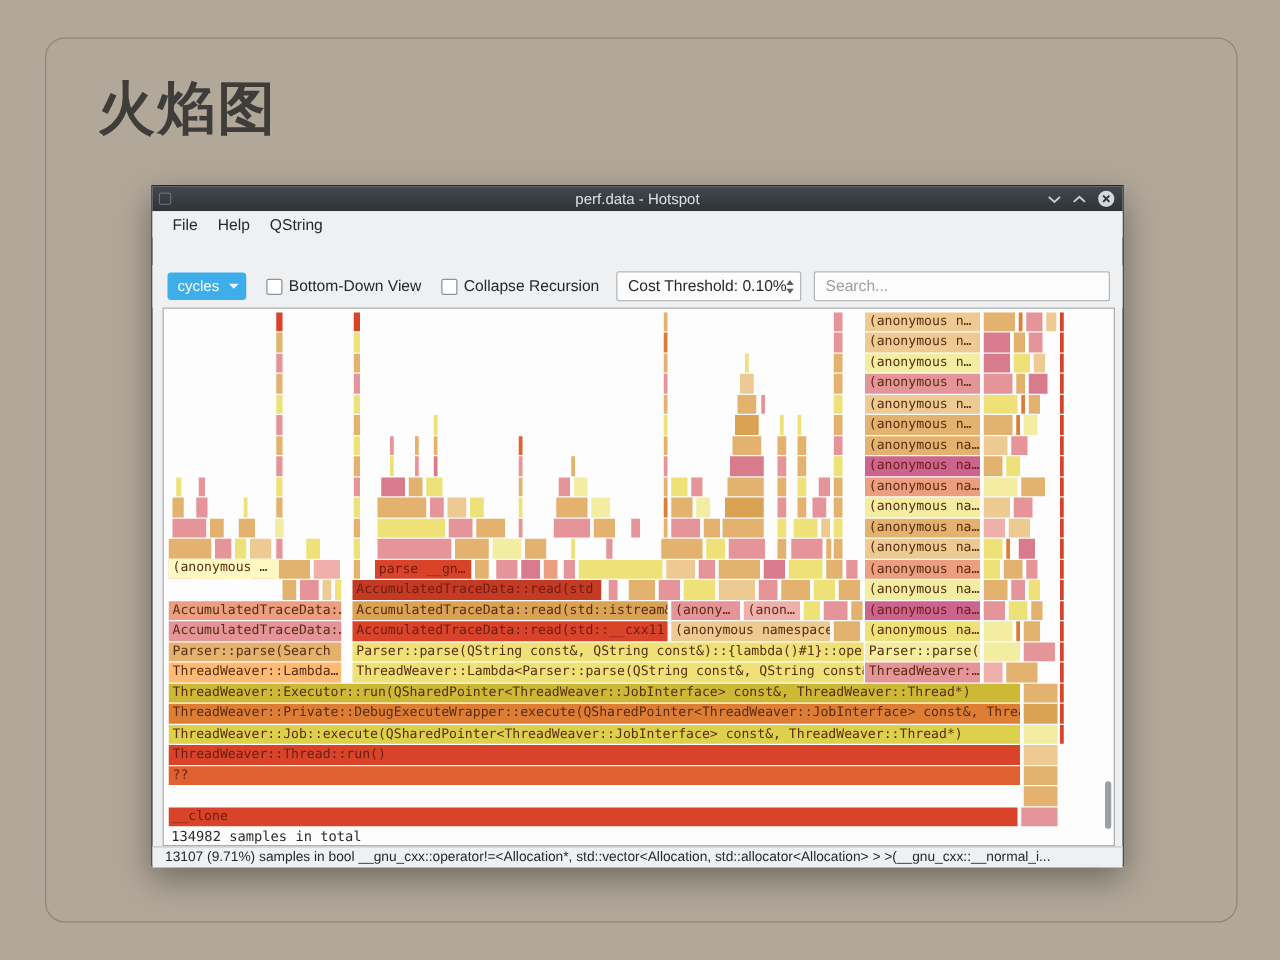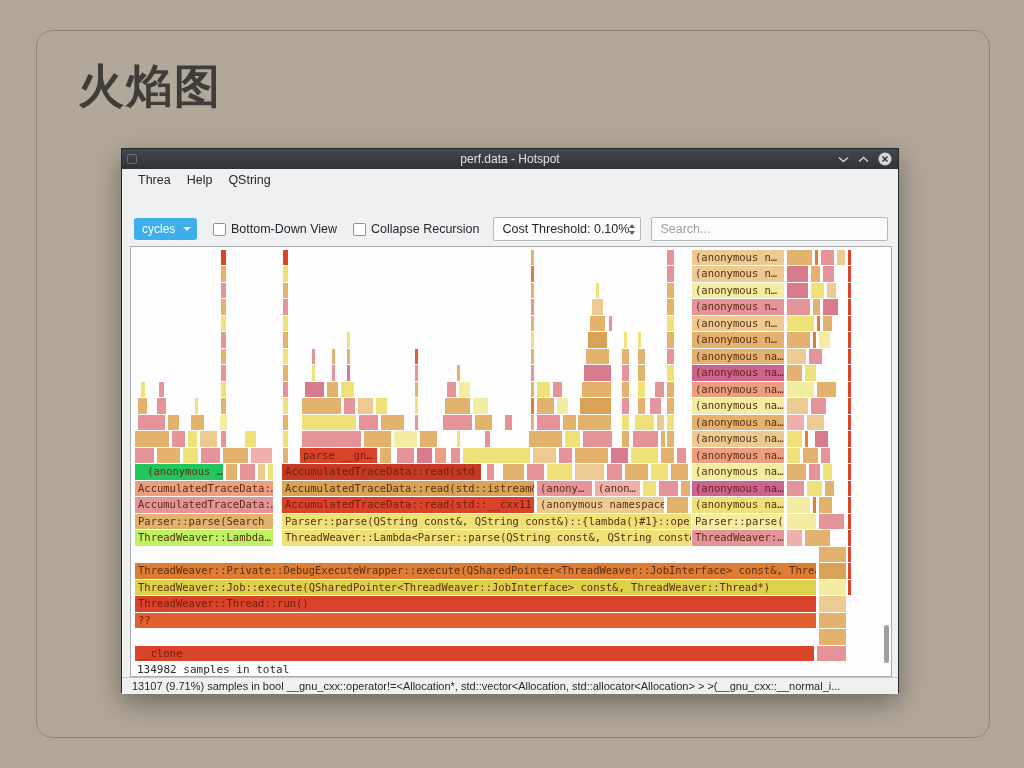--- a/index.html
+++ b/index.html
@@ -136,21 +136,21 @@
           <path d="M1 5.5 L5.5 1.5 L10 5.5" stroke="#c9ced2" stroke-width="1.6" fill="none"></path>
         </svg>
       <svg width="14" height="14" viewBox="0 0 14 14">
           <circle cx="7" cy="7" r="6.5" fill="#d4d8db"></circle>
           <path d="M4.5 4.5 L9.5 9.5 M9.5 4.5 L4.5 9.5" stroke="#2e3338" stroke-width="1.5"></path>
         </svg>
     </div>
   </div>
 
   <div id="menubar">
-      <div class="menu-item">Threa</div>
+      <div class="menu-item">File</div>
       <div class="menu-item">Help</div>
       <div class="menu-item">QString</div>
     </div>
 
 
   <div id="toolbar">
     <div id="metric-select">
       <span>cycles</span>
       <span class="chev"></span>
     </div>
@@ -382,21 +382,21 @@
         <div class="fseg" style="left: 440px; top: 200.5px; width: 33px; background: rgb(226, 178, 110);"></div>
         <div class="fseg" style="left: 476px; top: 200.5px; width: 17px; background: rgb(216, 123, 141);"></div>
         <div class="fseg" style="left: 496px; top: 200.5px; width: 27px; background: rgb(238, 225, 120);"></div>
         <div class="fseg" style="left: 526px; top: 200.5px; width: 13px; background: rgb(226, 178, 110);"></div>
         <div class="fseg" style="left: 542px; top: 200.5px; width: 9px; background: rgb(229, 149, 153);"></div>
         <div class="fseg" style="left: 557px; top: 200.5px; width: 92px; background: rgb(236, 158, 128);">(anonymous na…</div>
         <div class="fseg" style="left: 652px; top: 200.5px; width: 13px; background: rgb(238, 225, 120);"></div>
         <div class="fseg" style="left: 668px; top: 200.5px; width: 15px; background: rgb(226, 178, 110);"></div>
         <div class="fseg" style="left: 686px; top: 200.5px; width: 9px; background: rgb(229, 149, 153);"></div>
         <div class="fseg darktext" style="left: 713px; top: 200.5px; width: 1px; background: rgb(216, 67, 42);"></div>
-        <div class="fseg" style="left: 0px; top: 217px; width: 88px; background: #22c55e; text-align: right;">(anonymous …</div>
+        <div class="fseg" style="left: 0px; top: 200px; width: 88px; background: #fef9c3;">(anonymous …</div>
         <div class="fseg" style="left: 91px; top: 217px; width: 11px; background: rgb(226, 178, 110);"></div>
         <div class="fseg" style="left: 105px; top: 217px; width: 15px; background: rgb(229, 149, 153);"></div>
         <div class="fseg" style="left: 123px; top: 217px; width: 7px; background: rgb(236, 202, 146);"></div>
         <div class="fseg" style="left: 133px; top: 217px; width: 5px; background: rgb(238, 225, 120);"></div>
         <div class="fseg darktext" style="left: 147px; top: 217px; width: 199px; background: rgb(196, 58, 36);">AccumulatedTraceData::read(std</div>
         <div class="fseg" style="left: 352px; top: 217px; width: 7px; background: rgb(229, 149, 153);"></div>
         <div class="fseg" style="left: 368px; top: 217px; width: 21px; background: rgb(226, 178, 110);"></div>
         <div class="fseg" style="left: 392px; top: 217px; width: 17px; background: rgb(229, 149, 153);"></div>
         <div class="fseg" style="left: 412px; top: 217px; width: 25px; background: rgb(238, 225, 120);"></div>
         <div class="fseg" style="left: 440px; top: 217px; width: 29px; background: rgb(236, 202, 146);"></div>
@@ -429,26 +429,27 @@
         <div class="fseg" style="left: 652px; top: 250px; width: 23px; background: rgb(242, 237, 160);"></div>
         <div class="fseg" style="left: 678px; top: 250px; width: 3px; background: rgb(222, 126, 53);"></div>
         <div class="fseg" style="left: 684px; top: 250px; width: 13px; background: rgb(226, 178, 110);"></div>
         <div class="fseg darktext" style="left: 713px; top: 250px; width: 1px; background: rgb(216, 67, 42);"></div>
         <div class="fseg" style="left: 0px; top: 266.5px; width: 138px; background: rgb(226, 178, 110);">Parser::parse(Search</div>
         <div class="fseg" style="left: 147px; top: 266.5px; width: 409px; background: rgb(238, 225, 120);">Parser::parse(QString const&amp;, QString const&amp;)::{lambda()#1}::oper…</div>
         <div class="fseg" style="left: 557px; top: 266.5px; width: 92px; background: rgb(242, 237, 160);">Parser::parse(Q</div>
         <div class="fseg" style="left: 652px; top: 266.5px; width: 29px; background: rgb(242, 237, 160);"></div>
         <div class="fseg" style="left: 684px; top: 266.5px; width: 25px; background: rgb(229, 149, 153);"></div>
         <div class="fseg darktext" style="left: 713px; top: 266.5px; width: 1px; background: rgb(216, 67, 42);"></div>
-        <div class="fseg" style="left: 0px; top: 283px; width: 138px; background: #bef264;">ThreadWeaver::Lambda…</div>
+        <div class="fseg" style="left: 0px; top: 283px; width: 138px; background: #fdba74;">ThreadWeaver::Lambda…</div>
         <div class="fseg" style="left: 147px; top: 283px; width: 409px; background: rgb(238, 225, 120);">ThreadWeaver::Lambda&lt;Parser::parse(QString const&amp;, QString const&amp;</div>
         <div class="fseg" style="left: 557px; top: 283px; width: 92px; background: rgb(229, 149, 153);">ThreadWeaver:…</div>
         <div class="fseg" style="left: 652px; top: 283px; width: 15px; background: rgb(239, 176, 172);"></div>
         <div class="fseg" style="left: 670px; top: 283px; width: 25px; background: rgb(226, 178, 110);"></div>
         <div class="fseg darktext" style="left: 713px; top: 283px; width: 1px; background: rgb(216, 67, 42);"></div>
+        <div class="fseg" style="left: 0px; top: 299.5px; width: 681px; background: rgb(205, 185, 53);">ThreadWeaver::Executor::run(QSharedPointer&lt;ThreadWeaver::JobInterface&gt; const&amp;, ThreadWeaver::Thread*)</div>
         <div class="fseg" style="left: 684px; top: 299.5px; width: 27px; background: rgb(226, 178, 110);"></div>
         <div class="fseg darktext" style="left: 713px; top: 299.5px; width: 1px; background: rgb(216, 67, 42);"></div>
         <div class="fseg" style="left: 0px; top: 316px; width: 681px; background: rgb(222, 126, 53);">ThreadWeaver::Private::DebugExecuteWrapper::execute(QSharedPointer&lt;ThreadWeaver::JobInterface&gt; const&amp;, Threa</div>
         <div class="fseg" style="left: 684px; top: 316px; width: 27px; background: rgb(217, 162, 84);"></div>
         <div class="fseg darktext" style="left: 713px; top: 316px; width: 1px; background: rgb(216, 67, 42);"></div>
         <div class="fseg" style="left: 0px; top: 332.5px; width: 681px; background: rgb(221, 209, 75);">ThreadWeaver::Job::execute(QSharedPointer&lt;ThreadWeaver::JobInterface&gt; const&amp;, ThreadWeaver::Thread*)</div>
         <div class="fseg" style="left: 684px; top: 332.5px; width: 27px; background: rgb(242, 237, 160);"></div>
         <div class="fseg darktext" style="left: 713px; top: 332.5px; width: 1px; background: rgb(216, 67, 42);"></div>
         <div class="fseg darktext" style="left: 0px; top: 349px; width: 681px; background: rgb(216, 67, 42);">ThreadWeaver::Thread::run()</div>
         <div class="fseg" style="left: 684px; top: 349px; width: 27px; background: rgb(236, 202, 146);"></div>

